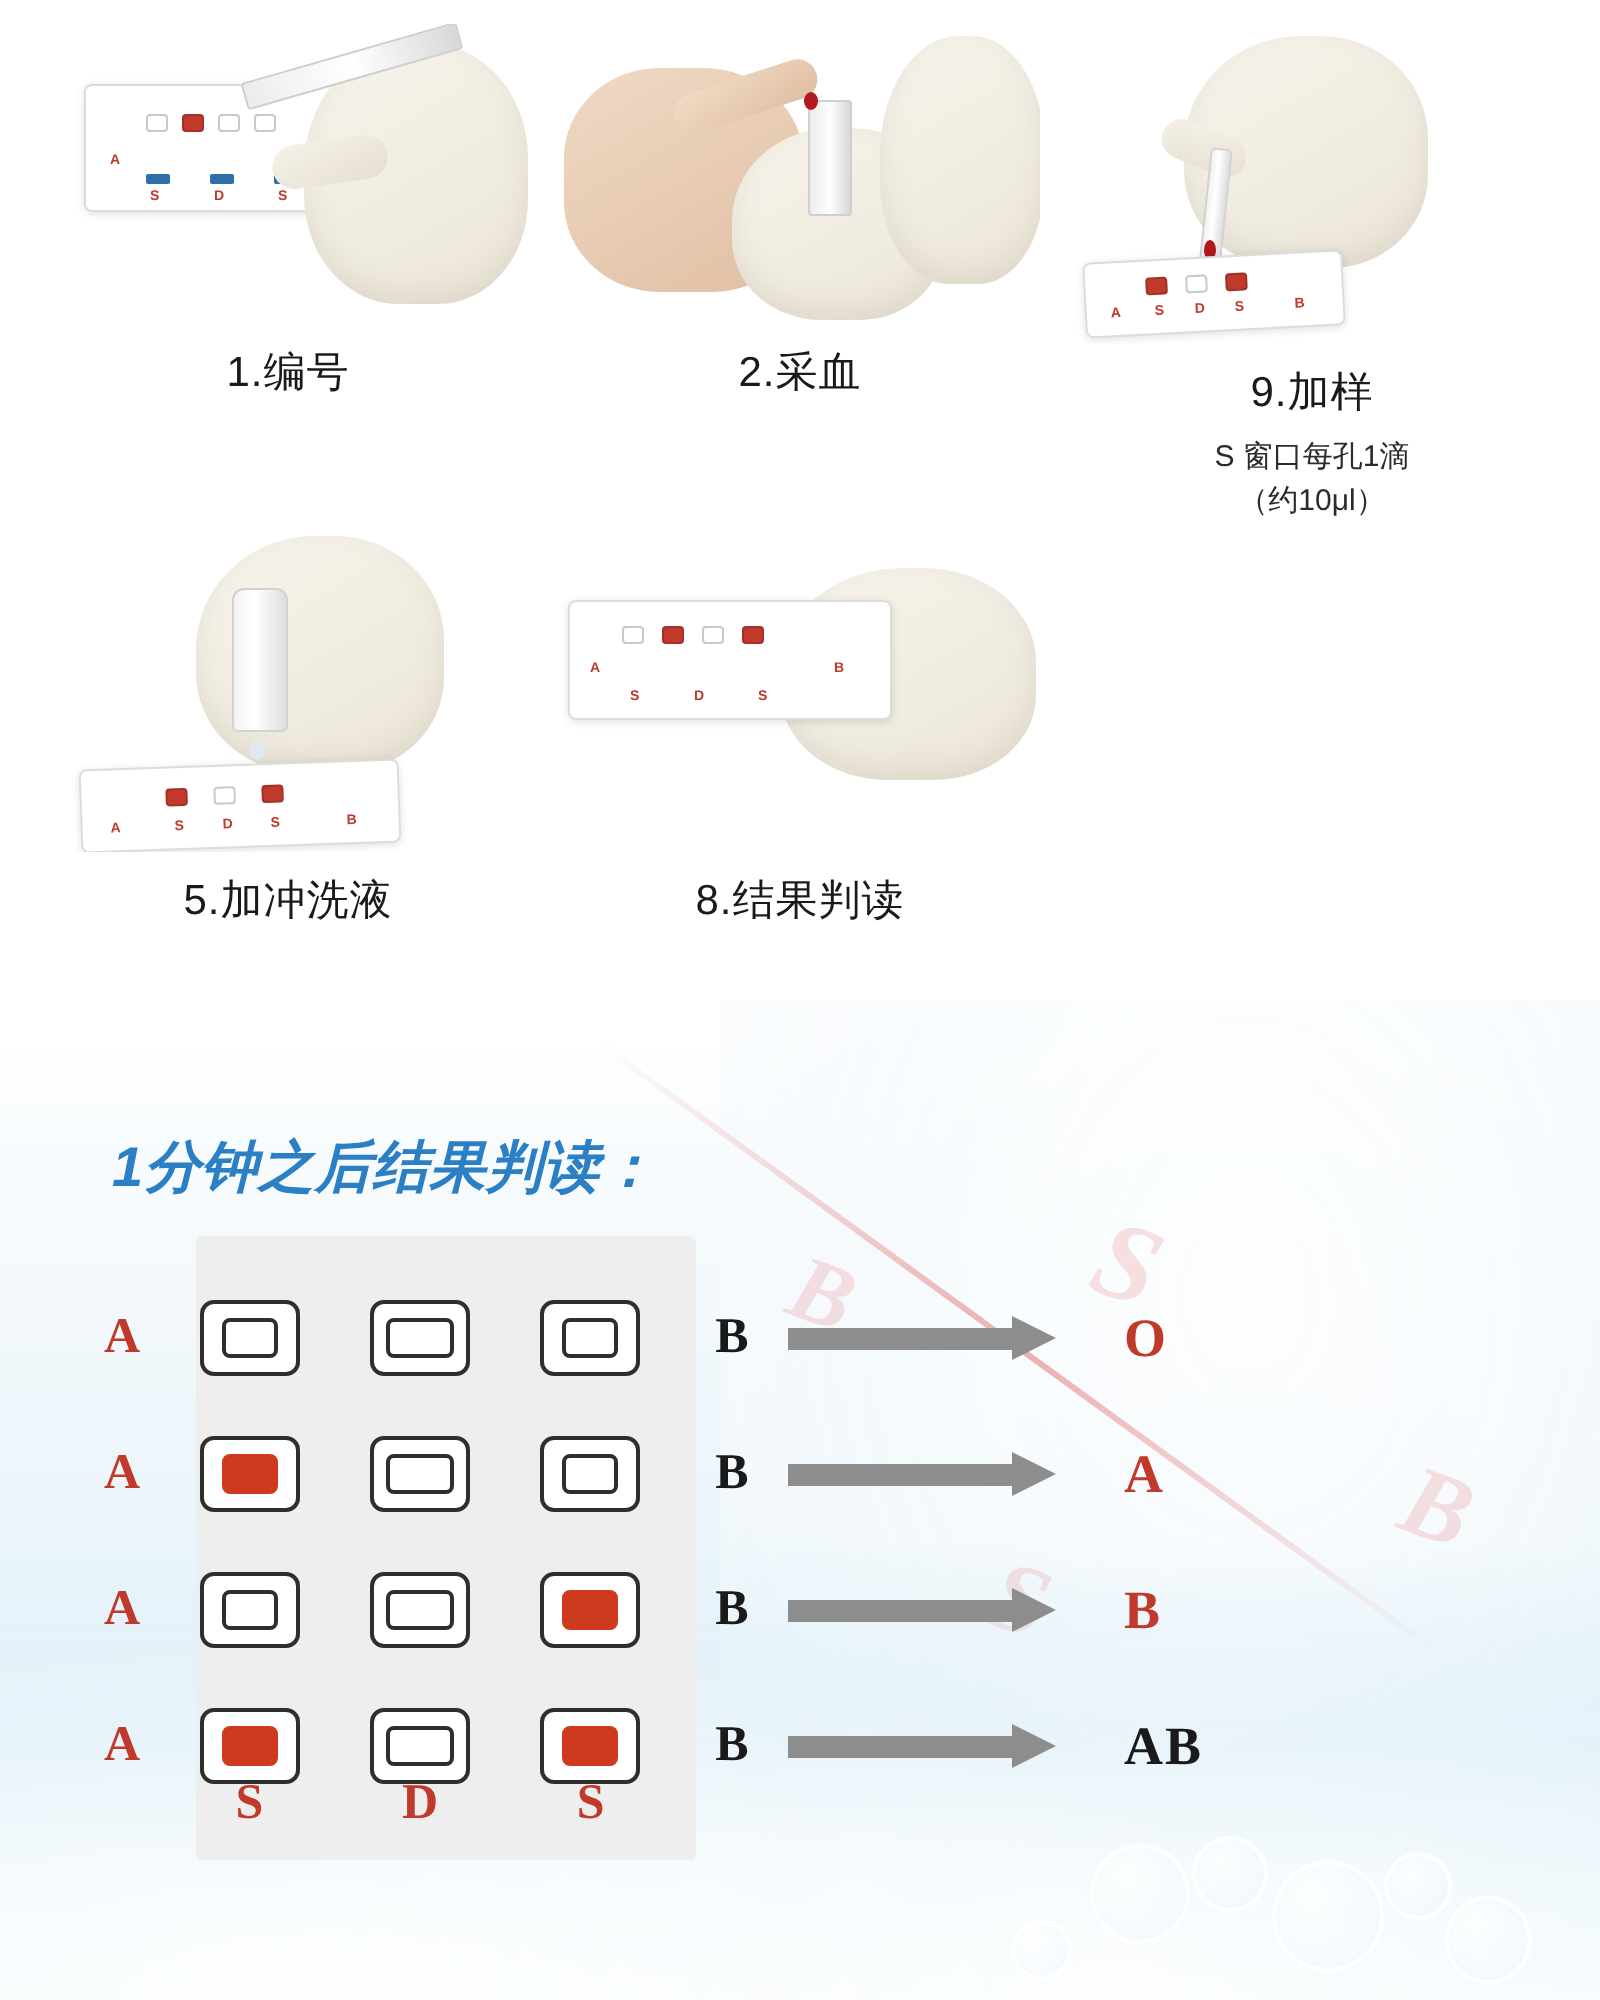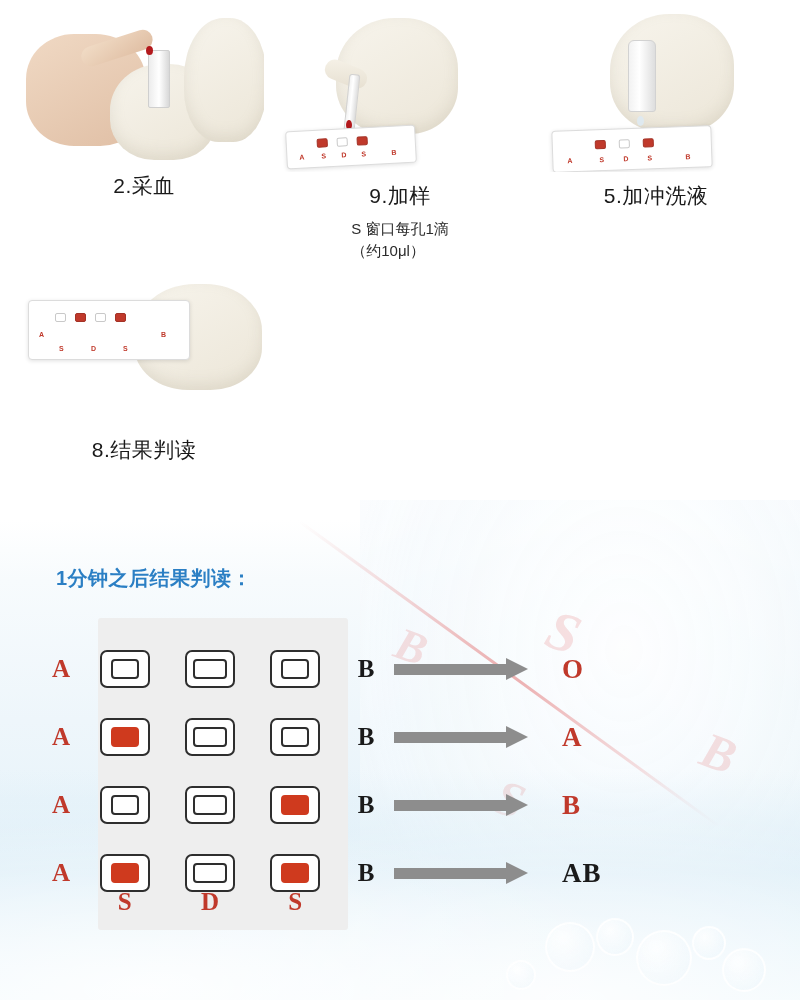--- a/index.html
+++ b/index.html
@@ -102,21 +102,21 @@
     font-size: 21px;
     color: #1a1a1a;
     margin-top: 10px;
     letter-spacing: .5px;
   }
   .step-sub {
     font-size: 15px;
     color: #2b2b2b;
     margin-top: 8px;
     line-height: 1.45;
-    text-align: left;
+    text-align: center;
   }
   .glove {
     position: absolute;
     background: linear-gradient(150deg, #f7f4ec, #ece6d8);
     border-radius: 48% 44% 40% 42%;
     box-shadow: inset 0 -6px 14px rgba(180,170,150,0.25);
   }
   .finger {
     position: absolute;
     background: linear-gradient(160deg, #f4ebdd, #e3d5c2);
@@ -169,24 +169,25 @@
     position: absolute;
     background: #b3191c;
     border-radius: 50%;
   }
 
   
   .result-title {
     position: absolute;
     left: 56px;
     top: 565px;
-    font-size: 20px;
+    font-size: 28px;
     color: #2b7fc4;
     font-weight: bold;
     letter-spacing: .5px;
+    font-style: italic;
   }
   .result-panel {
     position: absolute;
     left: 98px;
     top: 618px;
     width: 250px;
     height: 312px;
     background: #eeeeee;
     border-radius: 3px;
   }
@@ -318,20 +319,42 @@
   <div class="bg-waves"></div>
   <div class="bubble" style="left:545px; bottom:28px; width:46px; height:46px;"></div>
   <div class="bubble" style="left:596px; bottom:44px; width:34px; height:34px;"></div>
   <div class="bubble" style="left:636px; bottom:14px; width:52px; height:52px;"></div>
   <div class="bubble" style="left:692px; bottom:40px; width:30px; height:30px;"></div>
   <div class="bubble" style="left:506px; bottom:10px; width:26px; height:26px;"></div>
   <div class="bubble" style="left:722px; bottom:8px; width:40px; height:40px;"></div>
 
   <div class="steps">
 
+    <div class="step">
+      <div class="photo">
+        <div class="card" style="left:18px; top:30px; width:152px; height:62px;">
+          <div class="label" style="left:12px; top:34px;">A</div>
+          <div class="label" style="left:120px; top:34px;">B</div>
+          <div class="well" style="left:30px; top:14px;"></div>
+          <div class="well red" style="left:48px; top:14px;"></div>
+          <div class="well" style="left:66px; top:14px;"></div>
+          <div class="well" style="left:84px; top:14px;"></div>
+          <div class="stripe" style="left:30px; top:44px; width:12px; height:5px;"></div>
+          <div class="stripe" style="left:62px; top:44px; width:12px; height:5px;"></div>
+          <div class="stripe" style="left:94px; top:44px; width:12px; height:5px;"></div>
+          <div class="label" style="left:32px; top:52px;">S</div>
+          <div class="label" style="left:64px; top:52px;">D</div>
+          <div class="label" style="left:96px; top:52px;">S</div>
+        </div>
+        <div class="glove" style="left:128px; top:10px; width:112px; height:130px;"></div>
+        <div class="finger" style="left:112px; top:58px; width:58px; height:22px; transform:rotate(-8deg); background:linear-gradient(160deg,#f6f2e8,#e6dfd0);"></div>
+        <div class="lancet" style="left:96px; top:14px; width:110px; height:12px; transform:rotate(-16deg);"></div>
+      </div>
+      <div class="step-caption">1.编号</div>
+    </div>
 
     <div class="step">
       <div class="photo">
         <div class="palm-skin" style="left:2px; top:22px; width:120px; height:112px;"></div>
         <div class="finger" style="left:56px; top:26px; width:74px; height:20px; transform:rotate(-18deg); background:linear-gradient(160deg,#f1dcc6,#dfbda2);"></div>
         <div class="glove" style="left:86px; top:52px; width:106px; height:96px;"></div>
         <div class="glove" style="left:160px; top:6px; width:82px; height:124px;"></div>
         <div class="lancet" style="left:124px; top:38px; width:20px; height:56px;"></div>
         <div class="blood" style="left:122px; top:34px; width:7px; height:9px;"></div>
       </div>

